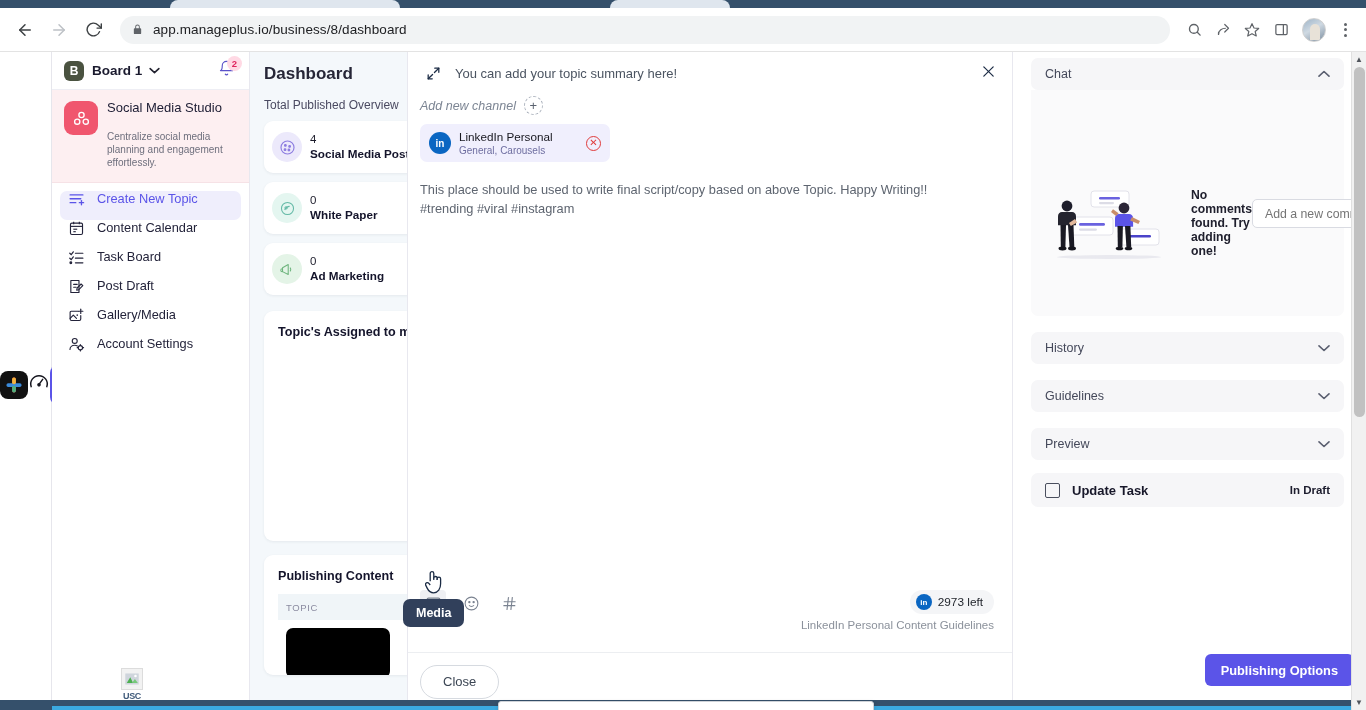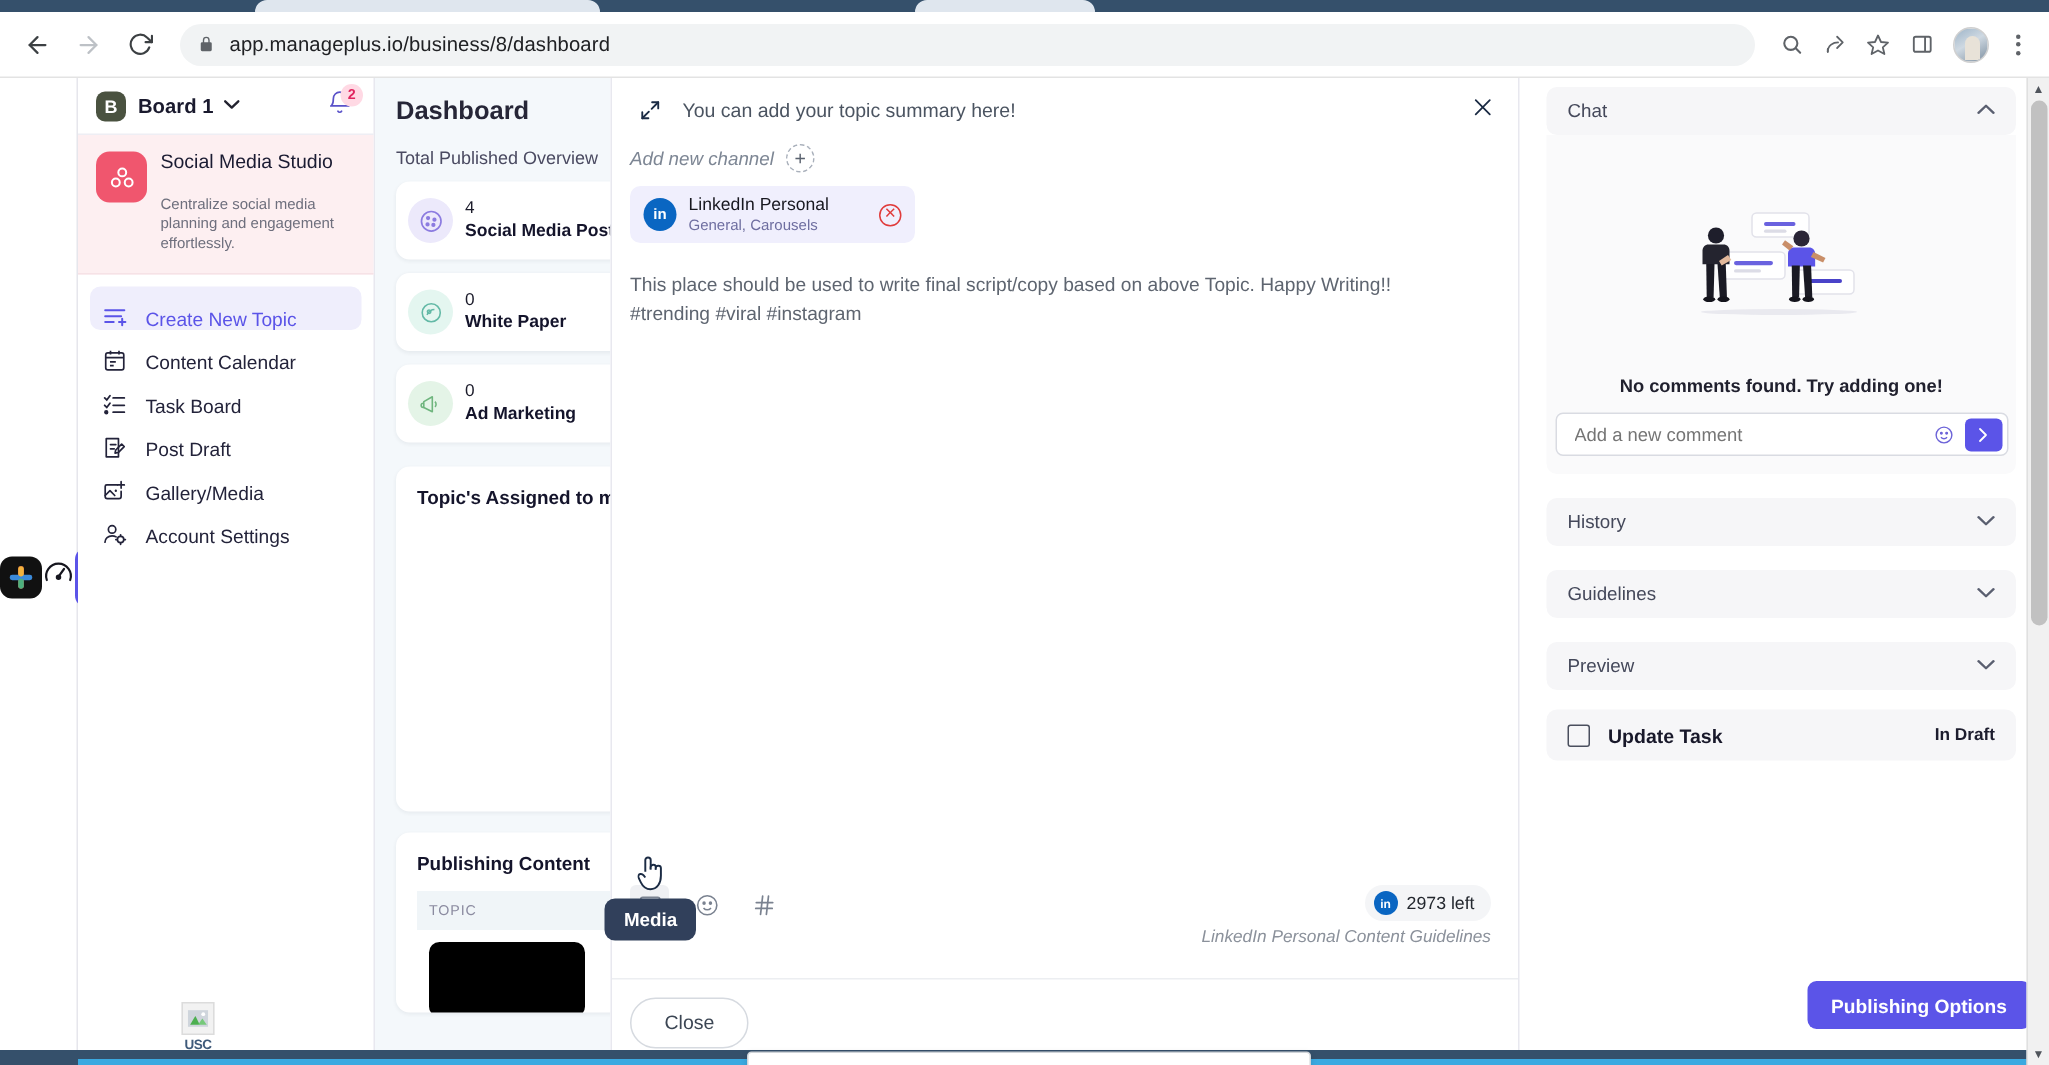--- a/index.html
+++ b/index.html
@@ -160,21 +160,21 @@
   #studio-icon {
     width: 34px; height: 34px; border-radius: 9px;
     background: #f0566e; flex: 0 0 34px;
     display: flex; align-items: center; justify-content: center;
     margin-right: 9px;
   }
   #studio-title { font-size: 13px; color: #1b1b32; font-weight: 500; line-height: 1.15; }
   #studio-sub { font-size: 10px; color: #6e6f7d; line-height: 1.32; margin-top: 14px; }
   #nav { padding: 8px 8px 0 8px; }
   .nav-item {
-    display: flex; align-items: flex-end;
+    display: flex; align-items: flex-start;
     height: 29px; border-radius: 7px; padding: 0 8px;
     margin-bottom: 0px;
   }
   .nav-item.active { background: #efeefc; }
   .nav-ico {
     width: 22px; flex: 0 0 22px; display: flex; align-items: center; justify-content: flex-start;
     color: #23233a;
   }
   .nav-item.active .nav-ico { color: #5b54e8; }
   .nav-label { font-size: 12.8px; color: #23233a; margin-left: 7px; }
@@ -287,21 +287,21 @@
     padding: 4px 11px 4px 6px;
     display: inline-flex; align-items: center;
     font-size: 11.8px; color: #23272e;
   }
   #char-pill .li-sm {
     width: 16px; height: 16px; border-radius: 50%;
     background: #0a66c2; color: #fff; font-size: 8px; font-weight: bold;
     display: flex; align-items: center; justify-content: center;
     margin-right: 6px;
   }
-  #char-guide { font-size: 11.5px; color: #8b919b; margin-top: 5px; font-style: italic; }
+  #char-guide { font-size: 11.5px; color: #8b919b; margin-top: 5px; }
   #media-tooltip {
     position: absolute; left: 403px; top: 547px;
     background: #31405b; color: #fff;
     border-radius: 7px; padding: 7px 13px;
     font-size: 12.5px; font-weight: 600;
     z-index: 40;
   }
   #cursor-hand {
     position: absolute; left: 425px; top: 518px; z-index: 45;
   }
@@ -326,21 +326,21 @@
   .acc-head {
     background: #f6f6f8; border-radius: 7px;
     height: 32px; display: flex; align-items: center;
     padding: 0 14px; margin-bottom: 0;
   }
   .acc-head .t { font-size: 12.5px; color: #44485a; }
   .acc-head .c { margin-left: auto; color: #5a5f70; font-size: 10px; }
   #chat-body {
     background: #fafafb; border-radius: 0 0 7px 7px;
     height: 226px; padding-top: 10px;
-    display: flex; flex-direction: column; align-items: center;
+    display: flex; flex-direction: row; align-items: center;
   }
   #chat-illus { margin-top: 30px; }
   #chat-empty { font-size: 12.2px; font-weight: bold; color: #20202e; margin-top: 30px; }
   #chat-input-row {
     margin-top: 11px; width: 302px; height: 29px;
     border: 1px solid #d9dbe2; border-radius: 5px; background: #fff;
     display: flex; align-items: center; padding: 0 3px 0 12px;
   }
   #chat-input {
     flex: 1; border: none; outline: none;

